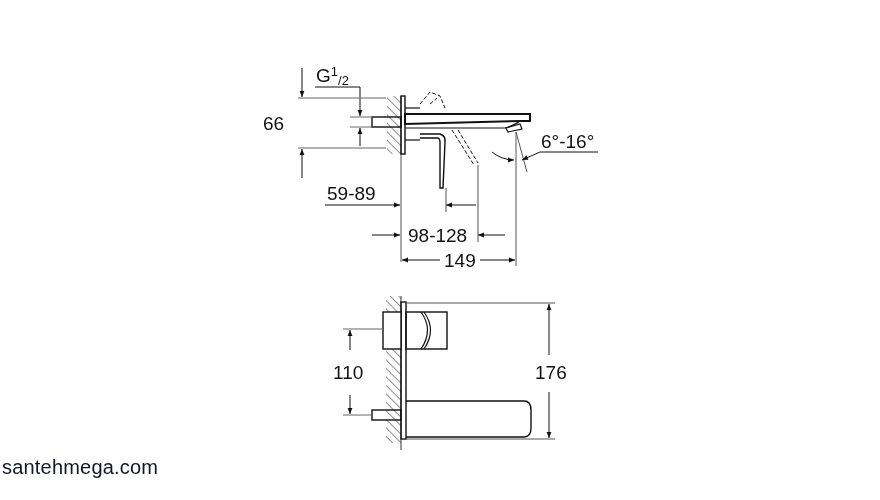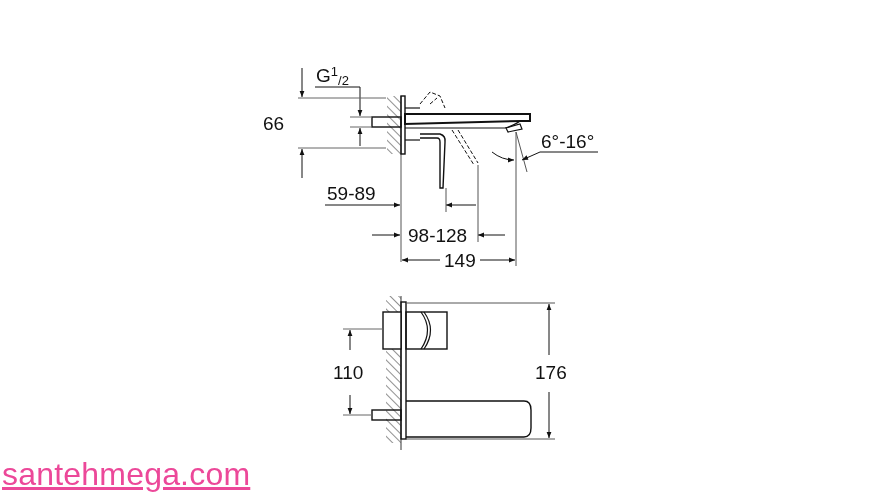--- a/index.html
+++ b/index.html
@@ -1,20 +1,20 @@
 <!DOCTYPE html>
 <html><head>
   <meta charset="utf-8">
   <style>
     html, body { margin: 0; padding: 0; background: #ffffff; }
     body { width: 880px; height: 500px; position: relative; overflow: hidden; font-family: "Liberation Sans", sans-serif; }
     svg { position: absolute; left: 0; top: 0; }
     .dim { font-family: "Liberation Sans", sans-serif; font-size: 19px; fill: #111; }
     .sup { font-size: 13px; }
-    .watermark { position: absolute; left: 2px; top: 456px; font-family: "Liberation Sans", sans-serif; font-size: 32px; color: #ec4899; letter-spacing: 0.2px; text-decoration: underline; }
+    .watermark { position: absolute; left: 2px; top: 456px; font-family: "Liberation Sans", sans-serif; font-size: 20px; color: #0f172a; letter-spacing: 0.2px; }
   </style>
 </head>
 <body>
 
 <svg width="880" height="500" viewBox="0 0 880 500">
   <defs>
     <marker id="arr" viewBox="0 0 10 10" refX="10" refY="5" markerWidth="9" markerHeight="6" orient="auto-start-reverse" markerUnits="userSpaceOnUse">
       <path d="M0,1 L10,5 L0,9 z" fill="#111"></path>
     </marker>
     <pattern id="hatch" width="6" height="6" patternUnits="userSpaceOnUse" patternTransform="rotate(-45)">

